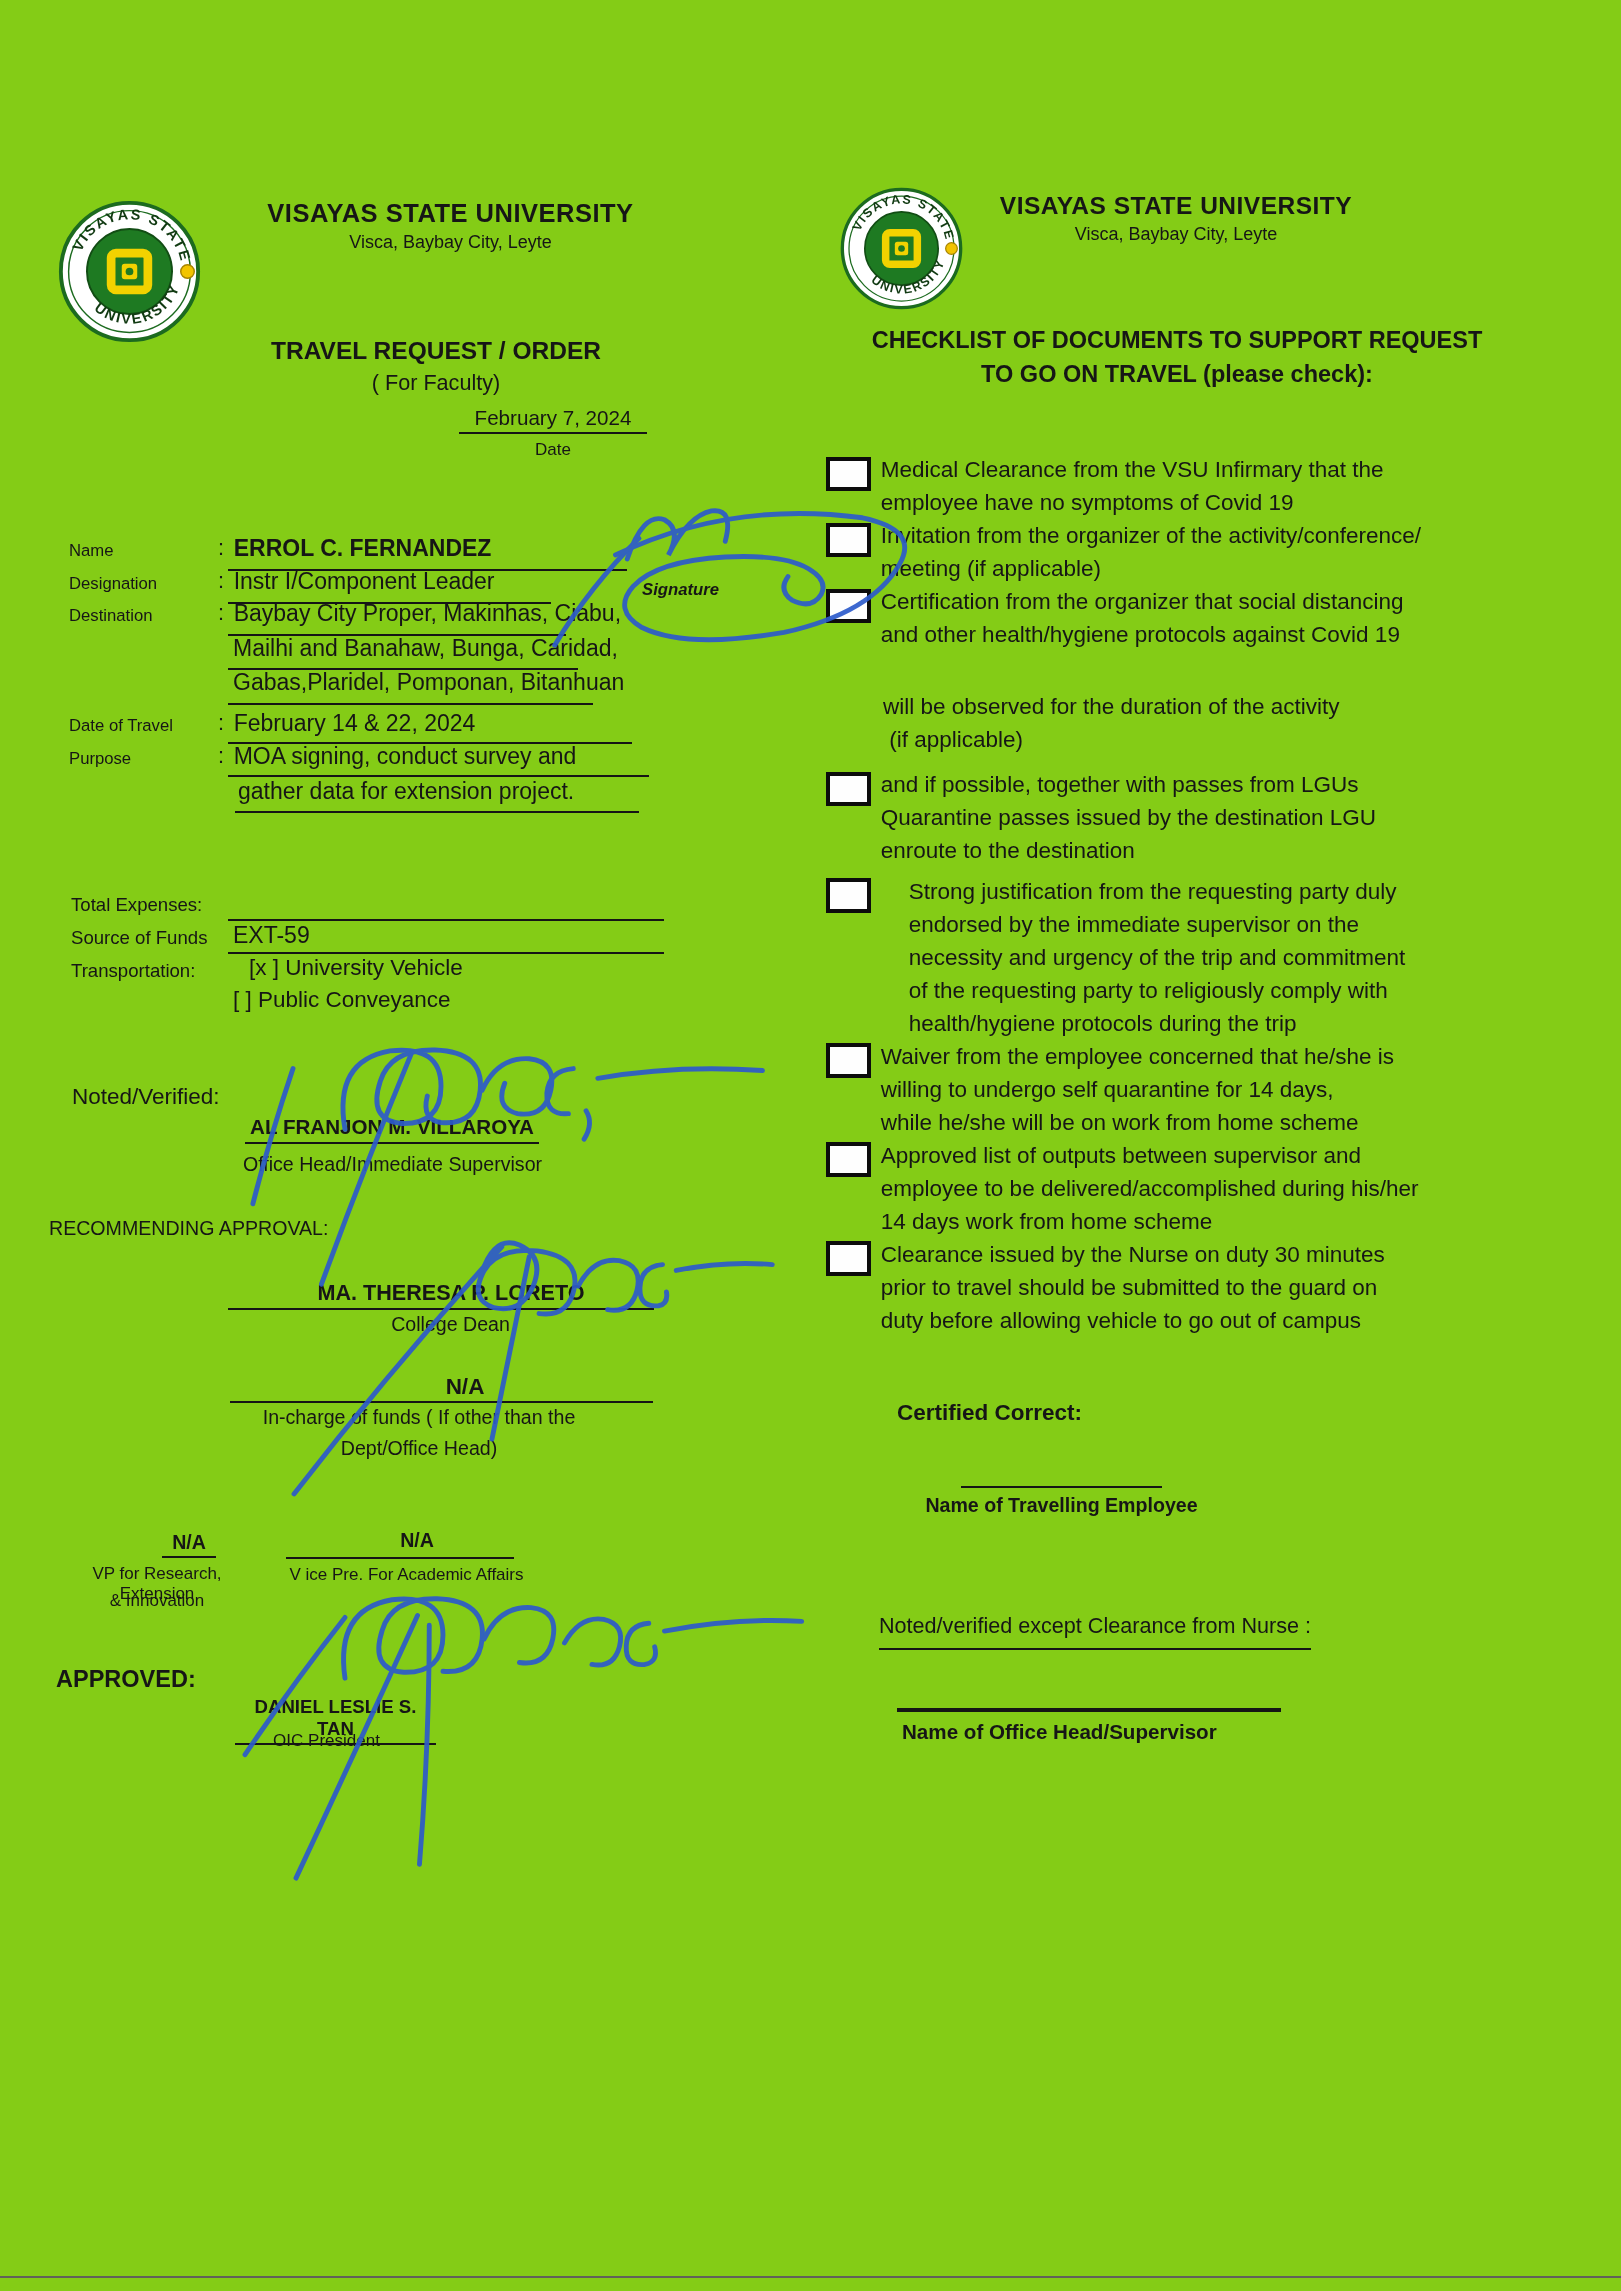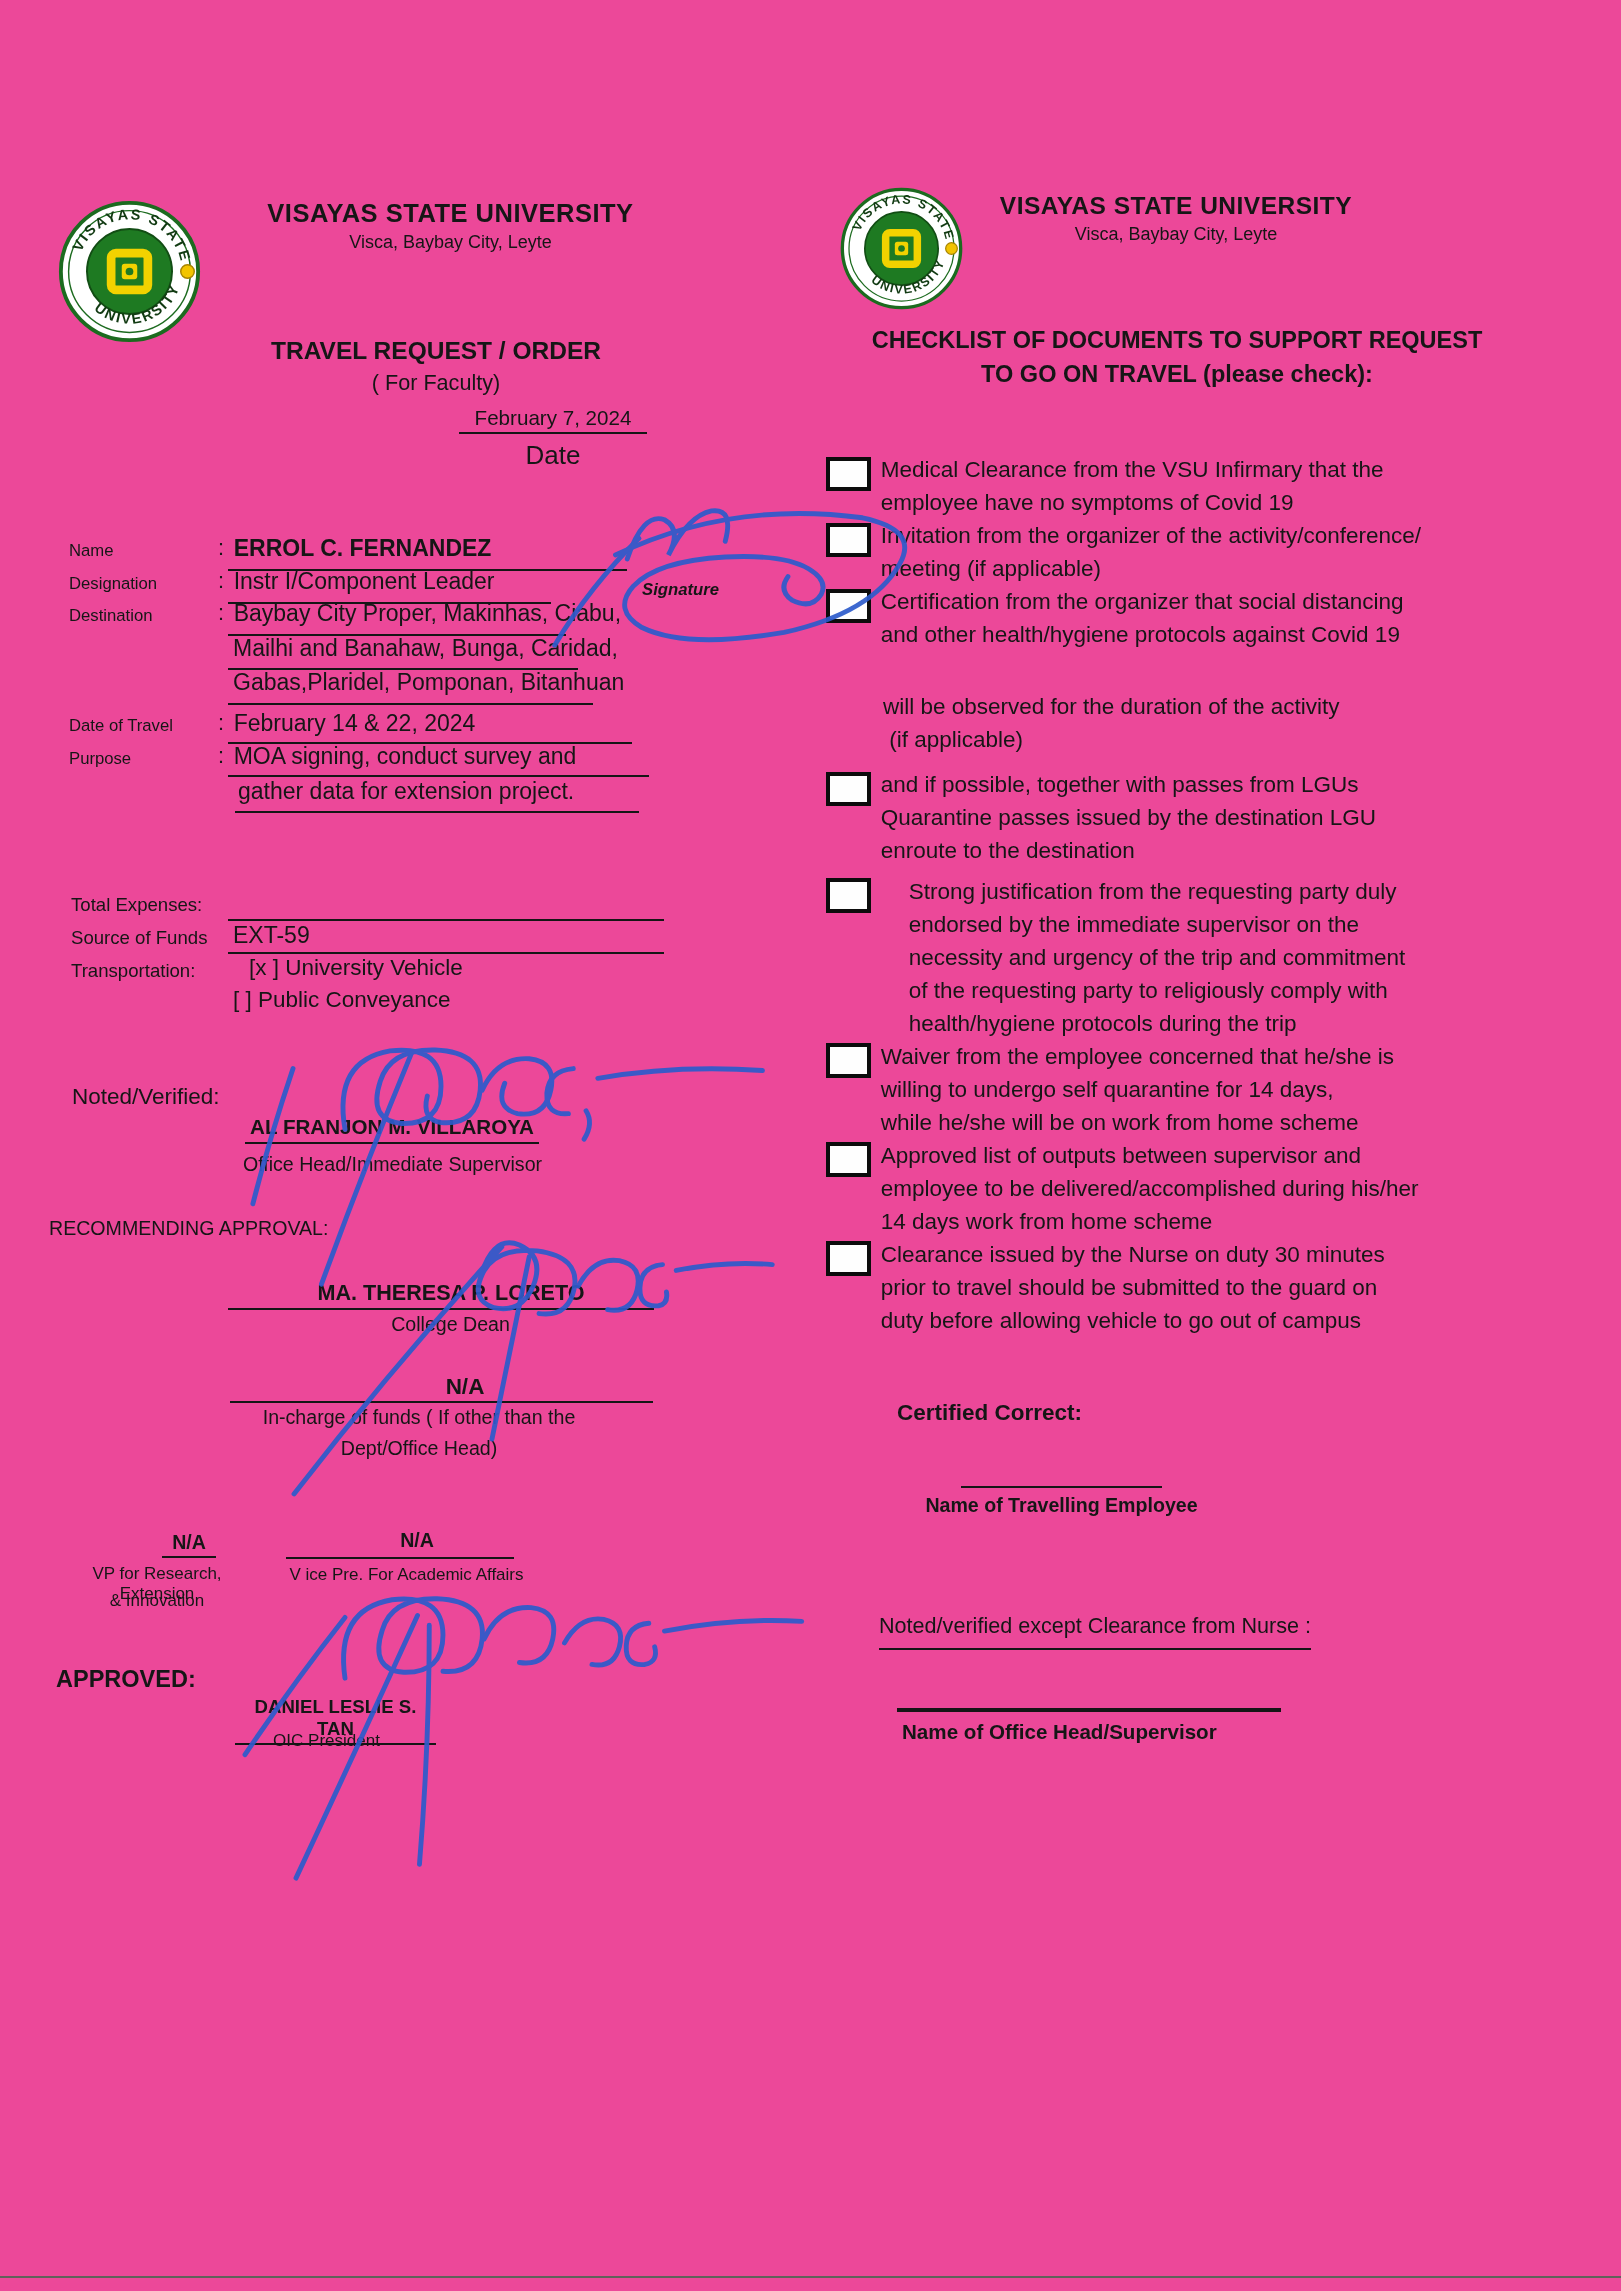--- a/index.html
+++ b/index.html
@@ -1,18 +1,18 @@
 <!DOCTYPE html>
 <html><head>
 <meta charset="utf-8">
 <style>
   html,body{margin:0;padding:0;background:#e8e8e4;}
   .page{
     position:relative;width:1621px;height:2292px;margin:0 auto;
-    background:#ec4899;overflow:hidden;
+    background:#84cc16;overflow:hidden;
     font-family:"Liberation Sans",sans-serif;color:#161616;
   }
   .abs{position:absolute;}
   .ctr{text-align:center;}
   .b{font-weight:bold;}
   .rule{position:absolute;border-top:2.9px solid #151515;height:0;}
   .rule.thick{border-top-width:4.9px;}
   
   .univ-name{font-size:25.5px;font-weight:bold;letter-spacing:0.5px;}
   .univ-addr{font-size:18px;margin-top:3.9px;}
@@ -74,21 +74,21 @@
 
   <div class="abs ctr" style="left:235px;top:199px;width:431px">
     <div class="univ-name">VISAYAS STATE UNIVERSITY</div>
     <div class="univ-addr">Visca, Baybay City, Leyte</div>
   </div>
 
   <div class="abs ctr form-title" style="left:235px;top:337px;width:402px">TRAVEL REQUEST / ORDER</div>
   <div class="abs ctr form-sub" style="left:235px;top:370px;width:402px">( For Faculty)</div>
 
   <div class="abs ctr" style="left:459px;top:406px;width:188px;font-size:20.6px;border-bottom:2.9px solid #151515;padding-bottom:2px">February 7, 2024</div>
-  <div class="abs ctr" style="left:459px;top:440px;width:188px;font-size:26px">Date</div>
+  <div class="abs ctr" style="left:459px;top:440px;width:188px;font-size:17px">Date</div>
 
   <div class="row" style="top:535px">
     <span class="fl">Name</span>
     <span class="colon">:</span>
     <span class="fv b">ERROL C. FERNANDEZ</span>
   </div>
   <div class="rule" style="left:228px;top:569px;width:399px"></div>
 
   <div class="row" style="top:568px">
     <span class="fl">Designation</span>

